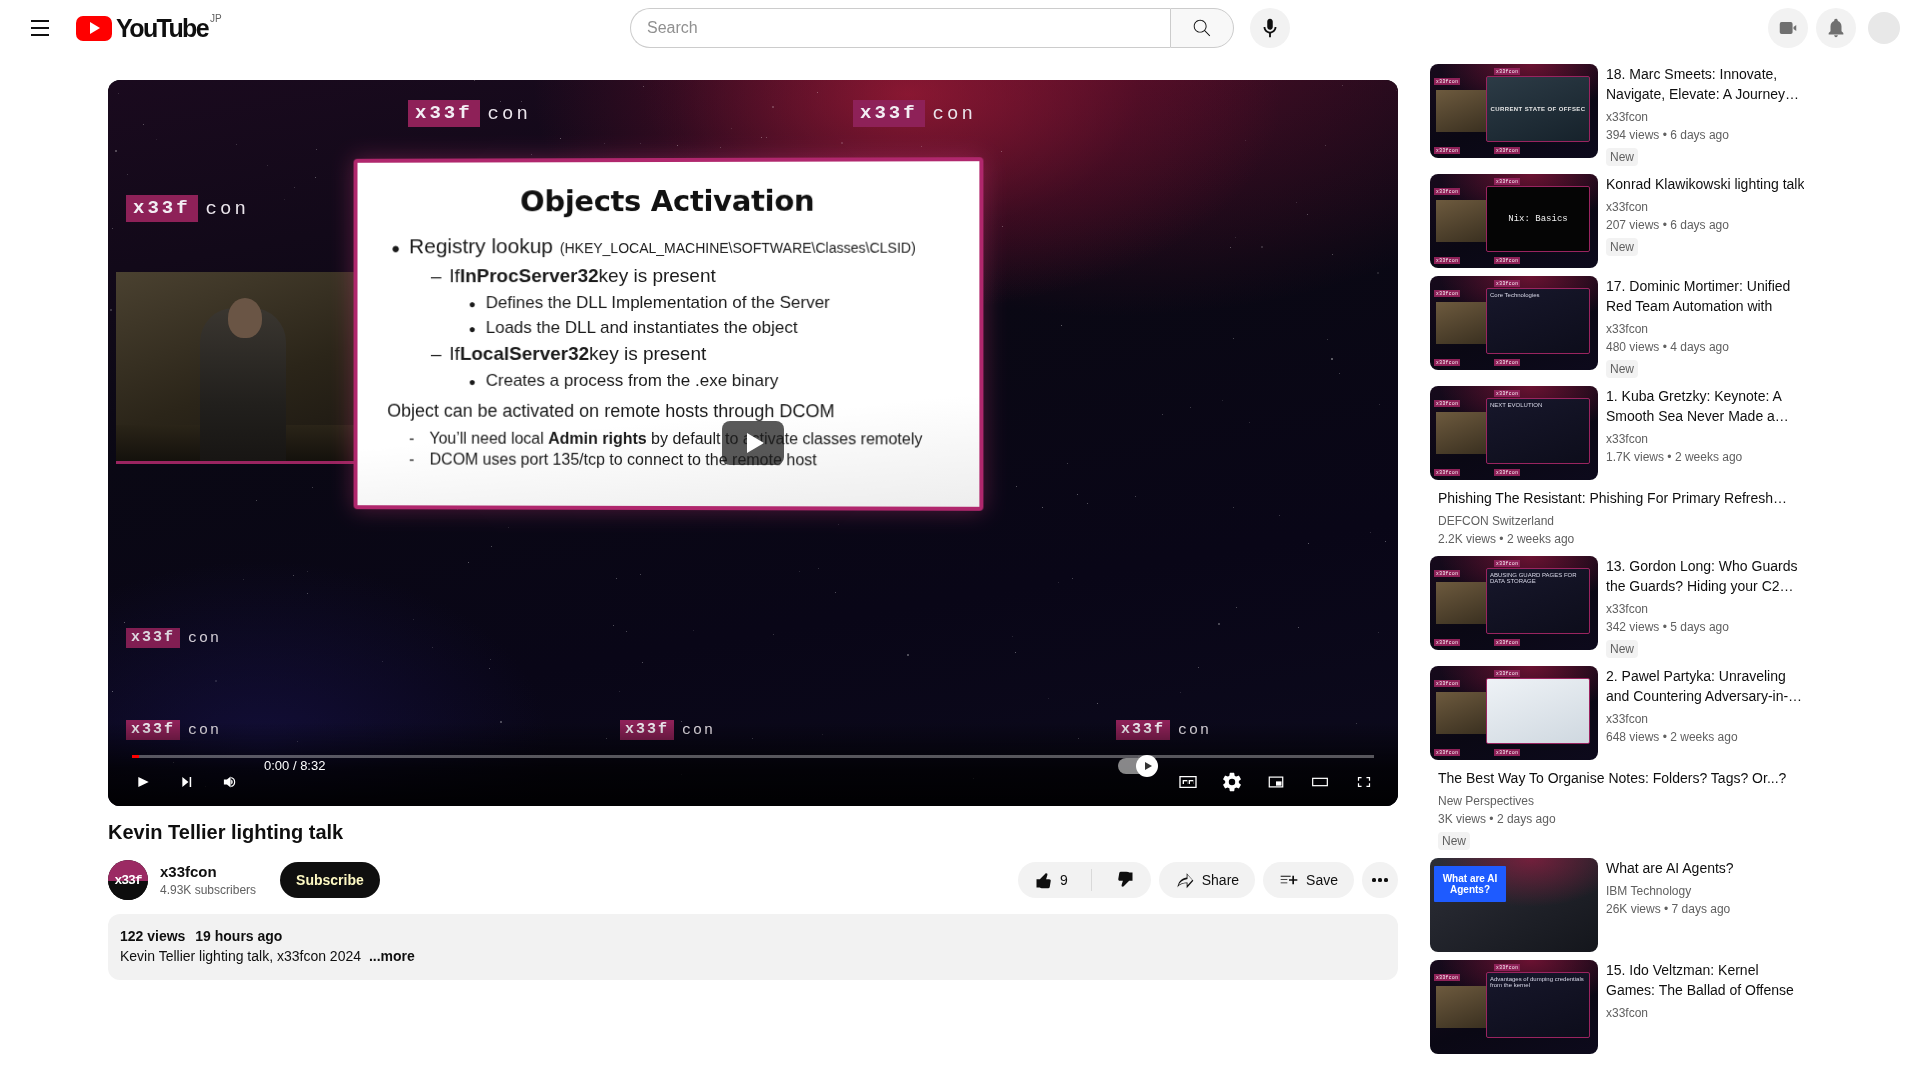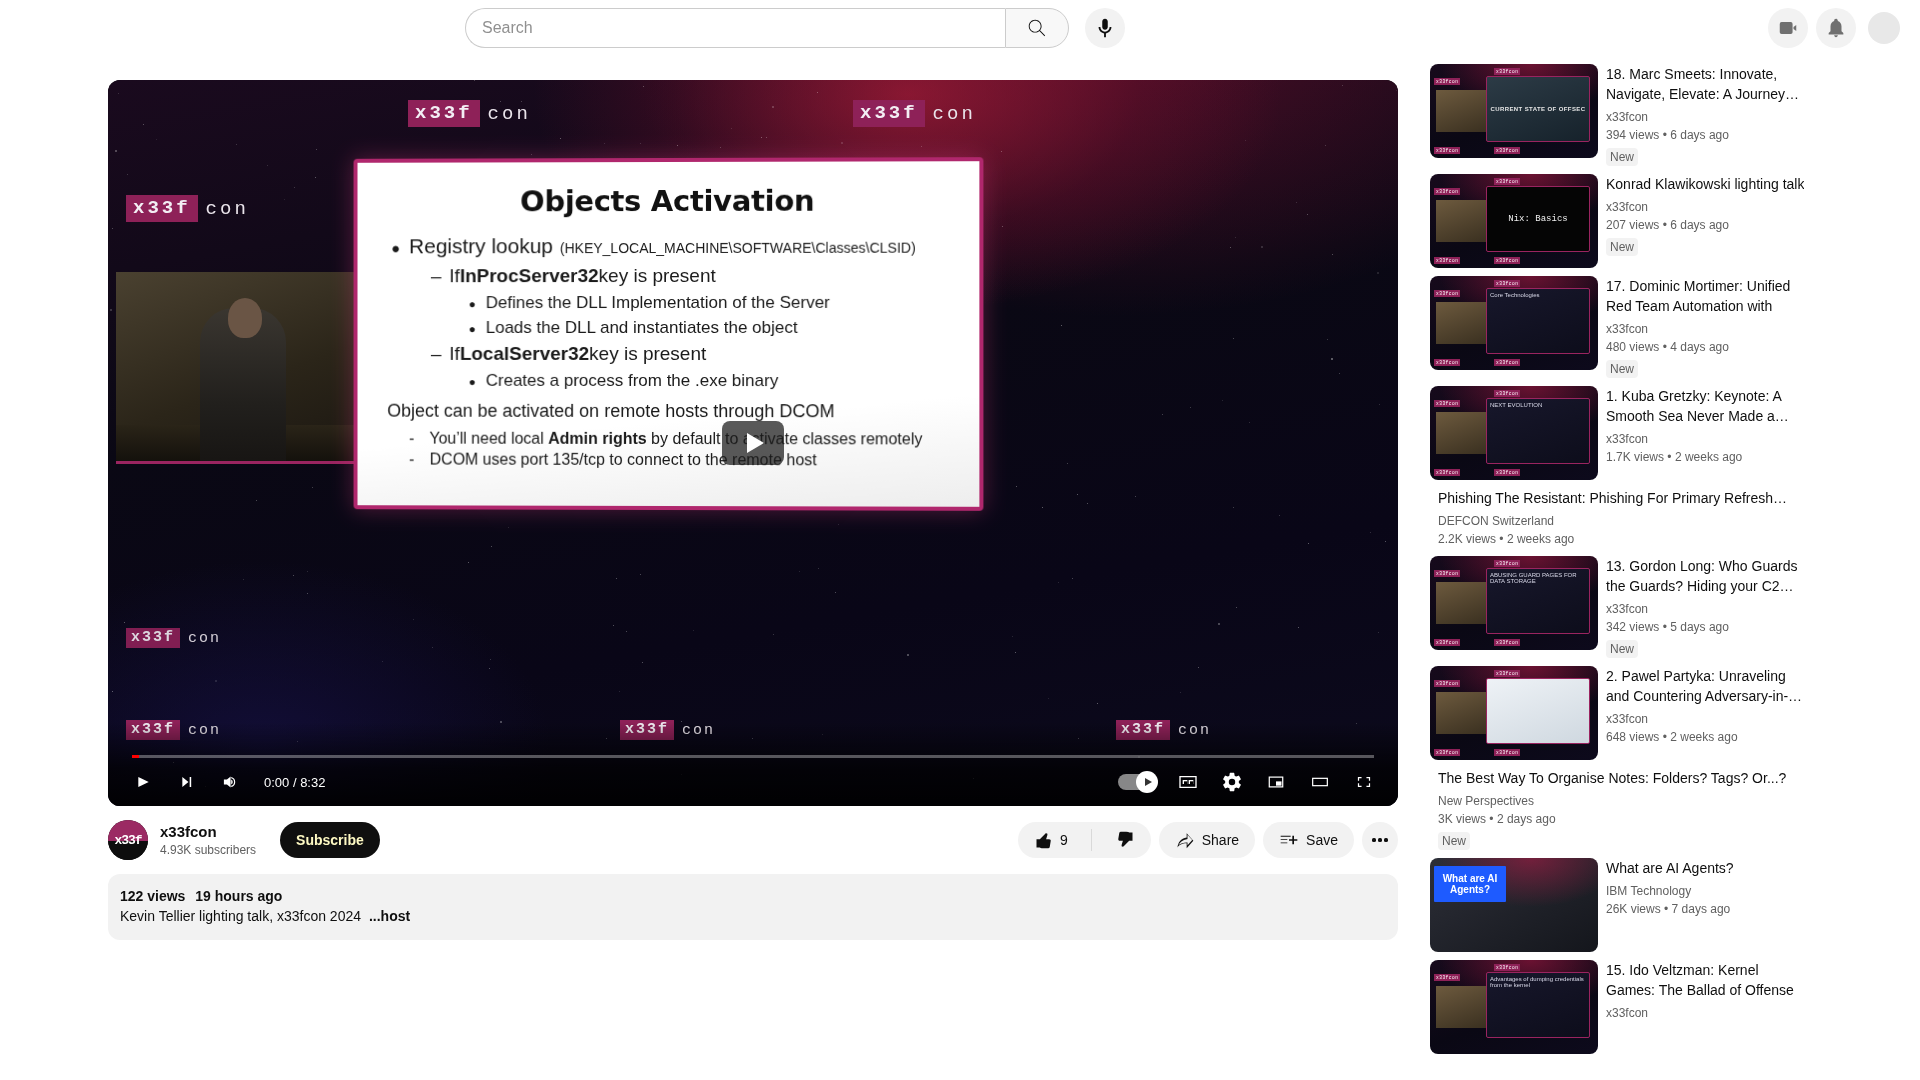--- a/index.html
+++ b/index.html
@@ -217,21 +217,21 @@
     height: 3px; background: rgba(255,255,255,.33);
     cursor: pointer;
   }
   .progress .played { position:absolute; left:0; top:0; height:100%; width:0.6%; background:#ff0000; }
   .progress .knob {
     position:absolute; left:0.6%; top:50%; transform: translate(-50%,-50%);
     width:13px; height:13px; border-radius:50%; background:#ff0000; opacity:0;
   }
   .ctl-row {
     position: absolute; left: 0; right: 0; bottom: 0; height: 48px;
-    display: flex; align-items: center; padding: 0 12px;
+    display: flex; padding: 0 12px;
   }
   .ctl-btn {
     width: 44px; height: 48px; display: flex; align-items: center;
     justify-content: center; cursor: pointer;
   }
   .time {
     color: #fff; font-size: 13px; margin-left: 12px;
     font-family: "Liberation Sans", sans-serif; white-space: nowrap;
   }
   .ctl-spacer { flex: 1; }
@@ -350,20 +350,32 @@
   .rec-badge {
     display: inline-block; margin-top: 4px; font-size: 12px; color: #606060;
     background: #f2f2f2; border-radius: 4px; padding: 1px 4px; line-height: 16px;
   }
   .ic { display:block; }
 </style>
 </head>
 <body>
 
 <div class="masthead">
+  <div class="mh-left">
+    <div class="hamburger">
+      <span></span>
+        <span></span>
+        <span></span>
+    </div>
+    <div class="yt-logo">
+      <div class="yt-play"></div>
+      <div class="yt-word">YouTube</div>
+      <div class="yt-country">JP</div>
+    </div>
+  </div>
 
   <div class="mh-center">
     <div class="search-wrap">
       <div class="search-box">
         <input type="text" value="" placeholder="Search" style="">
       </div>
       <div class="search-btn">
         <svg class="ic" width="22" height="22" viewBox="0 0 24 24">
           <path fill="#0f0f0f" d="M20.87 20.17l-5.59-5.59C16.35 13.35 17 11.75 17 10c0-3.87-3.13-7-7-7s-7 3.13-7 7 3.13 7 7 7c1.75 0 3.35-.65 4.58-1.72l5.59 5.59.7-.7zM10 16c-3.31 0-6-2.69-6-6s2.69-6 6-6 6 2.69 6 6-2.69 6-6 6z"></path>
         </svg>
@@ -710,20 +722,21 @@
           </svg>
         </div>
         <div class="ctl-btn">
           <svg class="ic" width="22" height="22" viewBox="0 0 36 36">
             <path fill="#fff" d="M10 16H8v-6h6v2h-4v4zm0 4h-2v6h6v-2h-4v-4zm16-4h2v-6h-6v2h4v4zm0 4v4h-4v2h6v-6h-2z"></path>
           </svg>
         </div>
       </div>
     </div>
 
+    <div class="vid-title">Kevin Tellier lighting talk</div>
 
     <div class="owner-row">
       <div class="channel-avatar">
         <div class="ca-top"></div>
         <div class="ca-bot"></div>
         <div class="ca-txt">x33f</div>
       </div>
       <div class="owner-text">
         <div class="owner-name">x33fcon</div>
         <div class="owner-subs">4.93K subscribers</div>
@@ -765,21 +778,21 @@
       </div>
     </div>
 
     <div class="desc-box">
       <div>
         <span class="desc-meta">122 views</span>
         <span class="desc-meta" style="margin-left:6px;">19 hours ago</span>
       </div>
       <div>
         <span>Kevin Tellier lighting talk, x33fcon 2024</span>
-        <span class="desc-more" style="margin-left:4px;">...host</span>
+        <span class="desc-more" style="margin-left:4px;">...more</span>
       </div>
     </div>
   </div>
 
   <div class="secondary" id="secondary">
       <div class="rec-item">
         <div class="rec-thumb">
           <div class="glow"></div>
           <div class="tag-tl">x33fcon</div>
           <div class="tag-tr">x33fcon</div>

